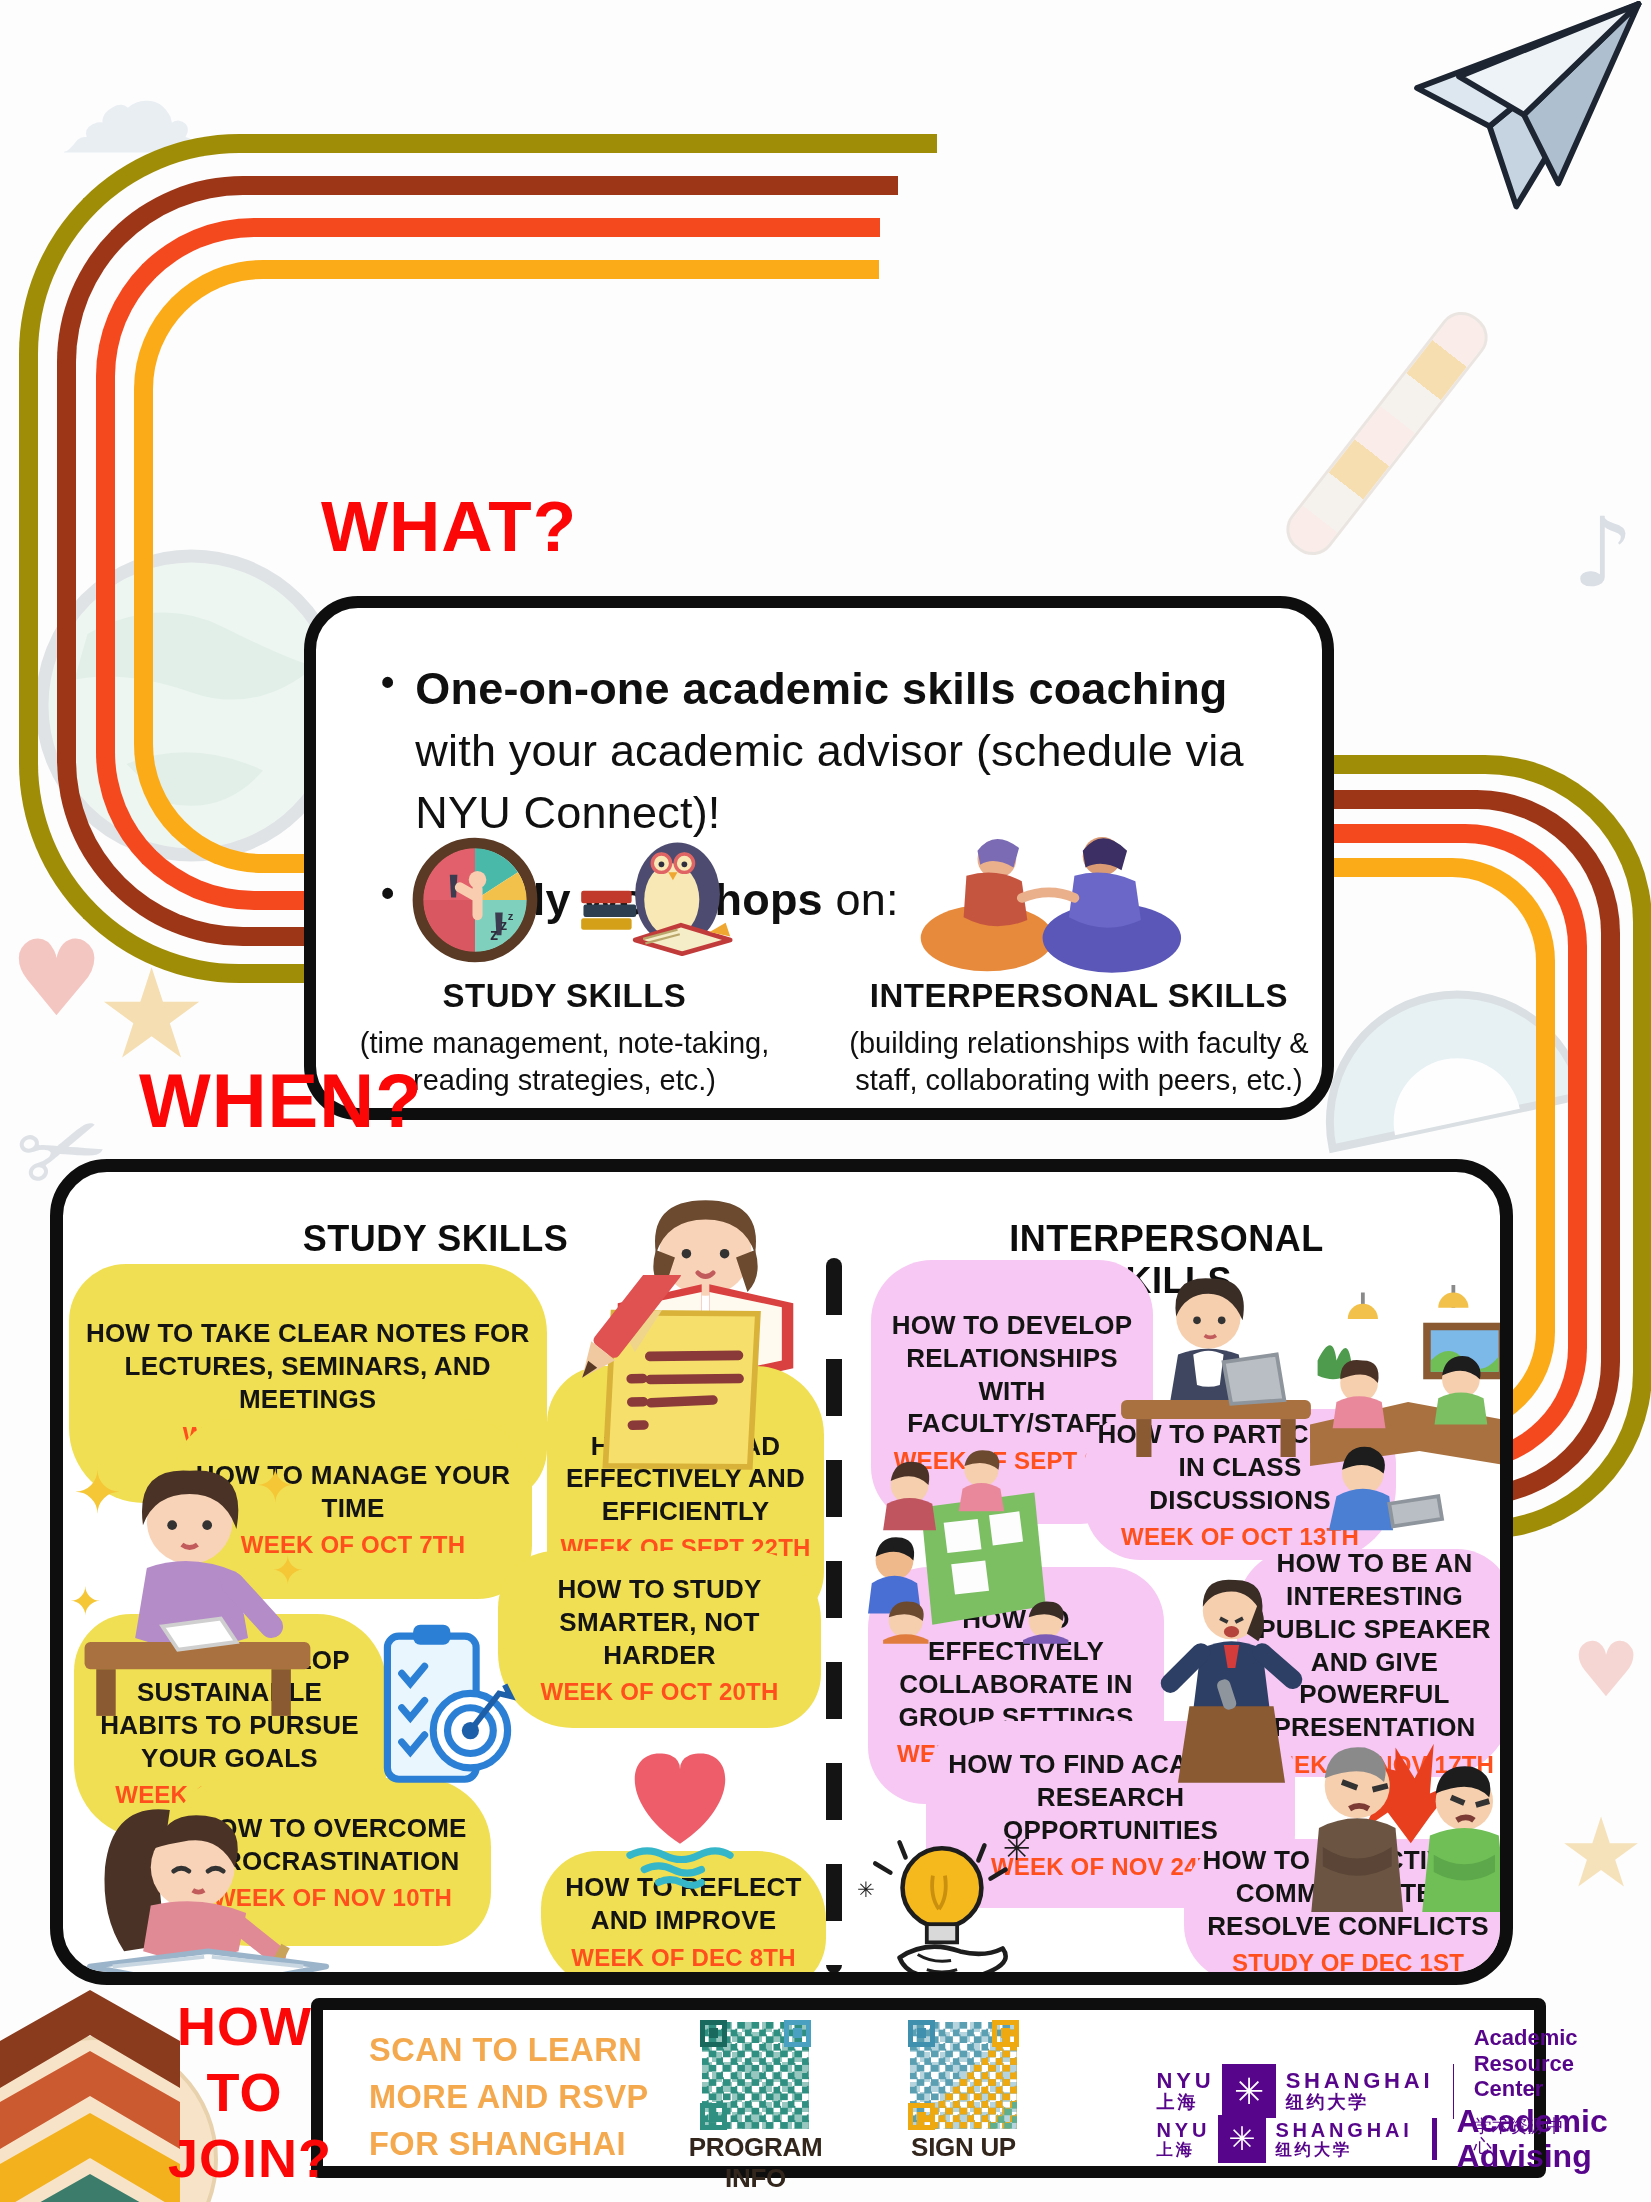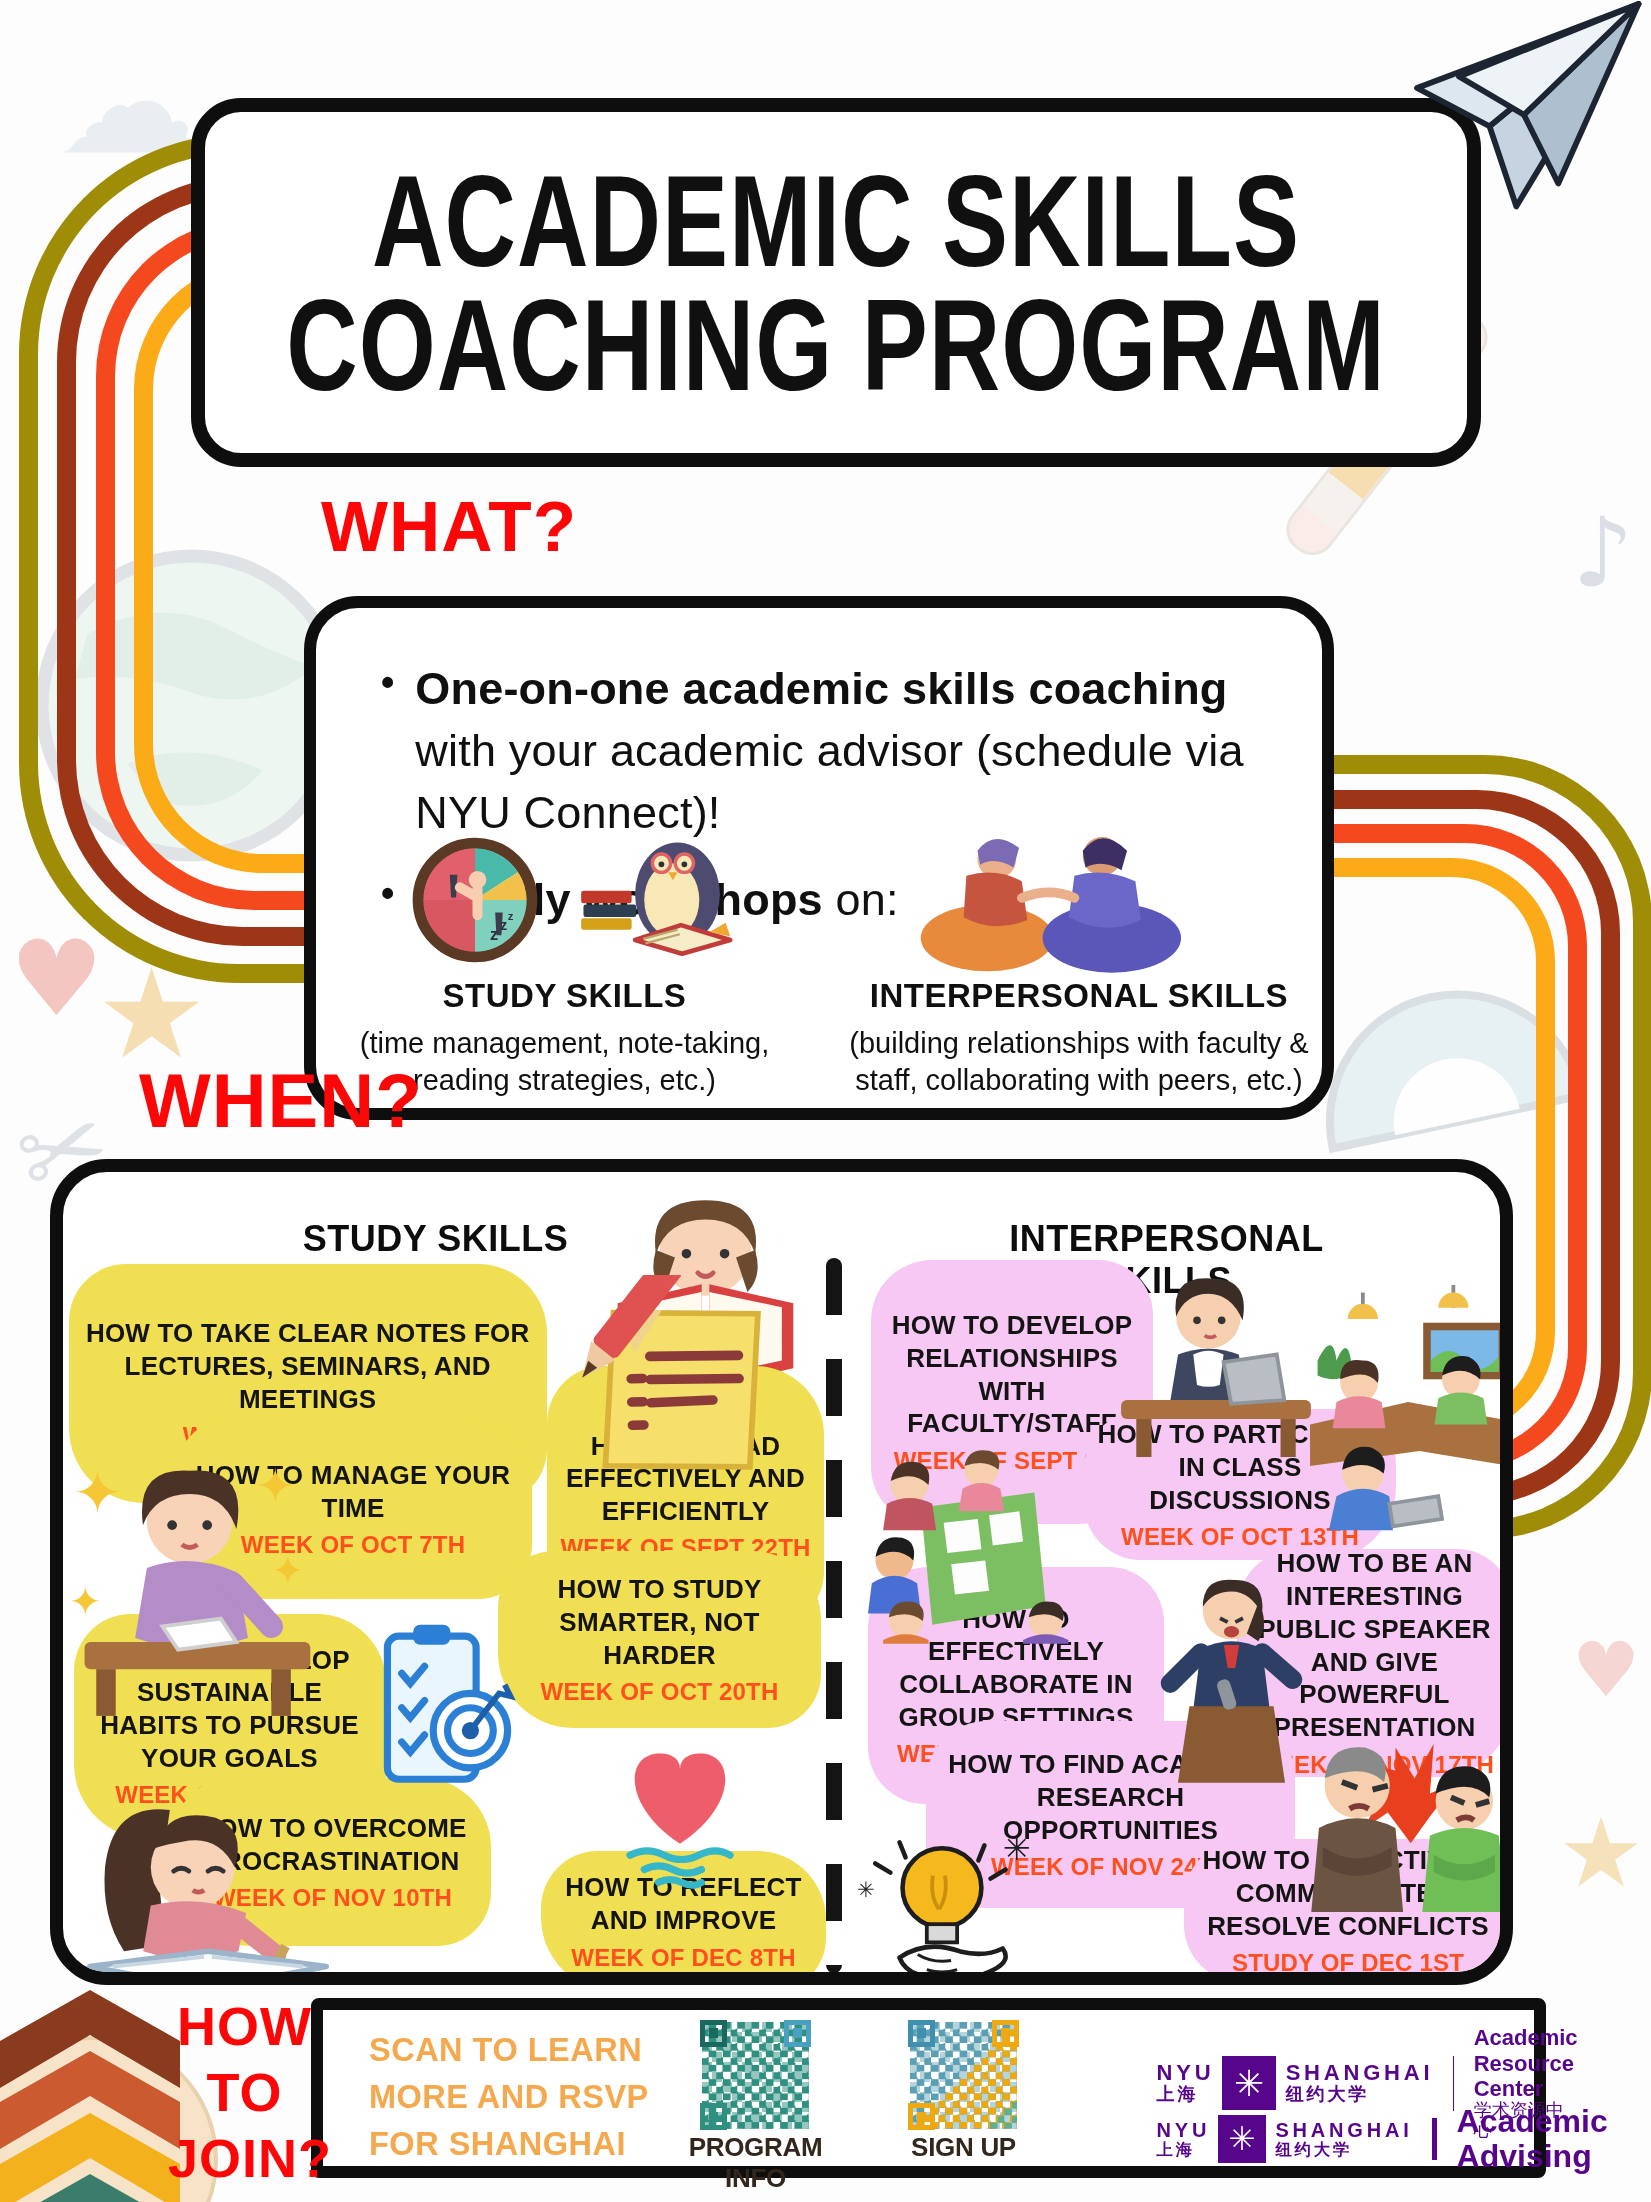--- a/index.html
+++ b/index.html
@@ -99,24 +99,20 @@
   <div class="rib" style="left:19px;top:134px;width:899px;height:811px;border:19px solid #9f8d07;border-right:none;border-top-left-radius:220px;border-bottom-left-radius:220px;"></div>
   <div class="rib" style="left:57px;top:176px;width:822px;height:732px;border:19px solid #9c3617;border-right:none;border-top-left-radius:186px;border-bottom-left-radius:186px;"></div>
   <div class="rib" style="left:96px;top:218px;width:765px;height:654px;border:19px solid #f4491f;border-right:none;border-top-left-radius:158px;border-bottom-left-radius:158px;"></div>
   <div class="rib" style="left:134px;top:260px;width:726px;height:575px;border:19px solid #fbab18;border-right:none;border-top-left-radius:129px;border-bottom-left-radius:129px;"></div>
 
   <div class="rib" style="left:1224px;top:755px;width:409px;height:746px;border:19px solid #9f8d07;border-left:none;border-top-right-radius:167px;border-bottom-right-radius:167px;"></div>
   <div class="rib" style="left:1224px;top:790px;width:377px;height:677px;border:19px solid #9c3617;border-left:none;border-top-right-radius:143px;border-bottom-right-radius:143px;"></div>
   <div class="rib" style="left:1224px;top:824px;width:344px;height:608px;border:19px solid #f4491f;border-left:none;border-top-right-radius:122px;border-bottom-right-radius:122px;"></div>
   <div class="rib" style="left:1224px;top:858px;width:312px;height:539px;border:19px solid #fbab18;border-left:none;border-top-right-radius:103px;border-bottom-right-radius:103px;"></div>
 
-  <div class="panel" style="left:191px;top:98px;width:1290px;height:369px;border-width:14.3px;border-radius:50px;display:flex;flex-direction:column;align-items:center;justify-content:center;">
-    <span class="title-line">ACADEMIC SKILLS</span>
-    <span class="title-line">COACHING PROGRAM</span>
-  </div>
 
   <svg class="ill" style="left:1333px;top:0px;z-index:3" width="315" height="220" viewBox="0 0 165 115">
     <g stroke="#1c2531" stroke-width="3" stroke-linejoin="round">
       <polygon points="160,2 96,108 82,66" fill="#c6d4e2"></polygon>
       <polygon points="160,2 82,66 44,46" fill="#dde7f0"></polygon>
       <polygon points="160,2 118,96 100,60" fill="#aebfd0"></polygon>
       <polygon points="160,2 100,60 66,40" fill="#eef3f8"></polygon>
     </g>
   </svg>
 
@@ -468,21 +464,21 @@
         <div class="logo-col" style="margin-right:7.6px;">
           <span class="logo-en">NYU</span>
           <span class="logo-cn">上海</span>
         </div>
         <div class="logo-sq">✳</div>
         <div class="logo-col">
           <span class="logo-en">SHANGHAI</span>
           <span class="logo-cn">纽约大学</span>
         </div>
         <div class="logo-div" style="width:1.9px;"></div>
-        <div class="logo-col" style="font-weight:bold;">
+        <div class="logo-col" style="font-weight:bold;gap:16px;">
           <span class="dept-en">Academic Resource Center</span>
           <span class="dept-cn">学术资源中心</span>
         </div>
       </div>
 
       <div class="logo-row" style="left:824px;top:94px;">
         <div class="logo-col" style="margin-right:7.6px;">
           <span class="logo-en" style="font-size:20px">NYU</span>
           <span class="logo-cn" style="font-size:16.3px">上海</span>
         </div>

